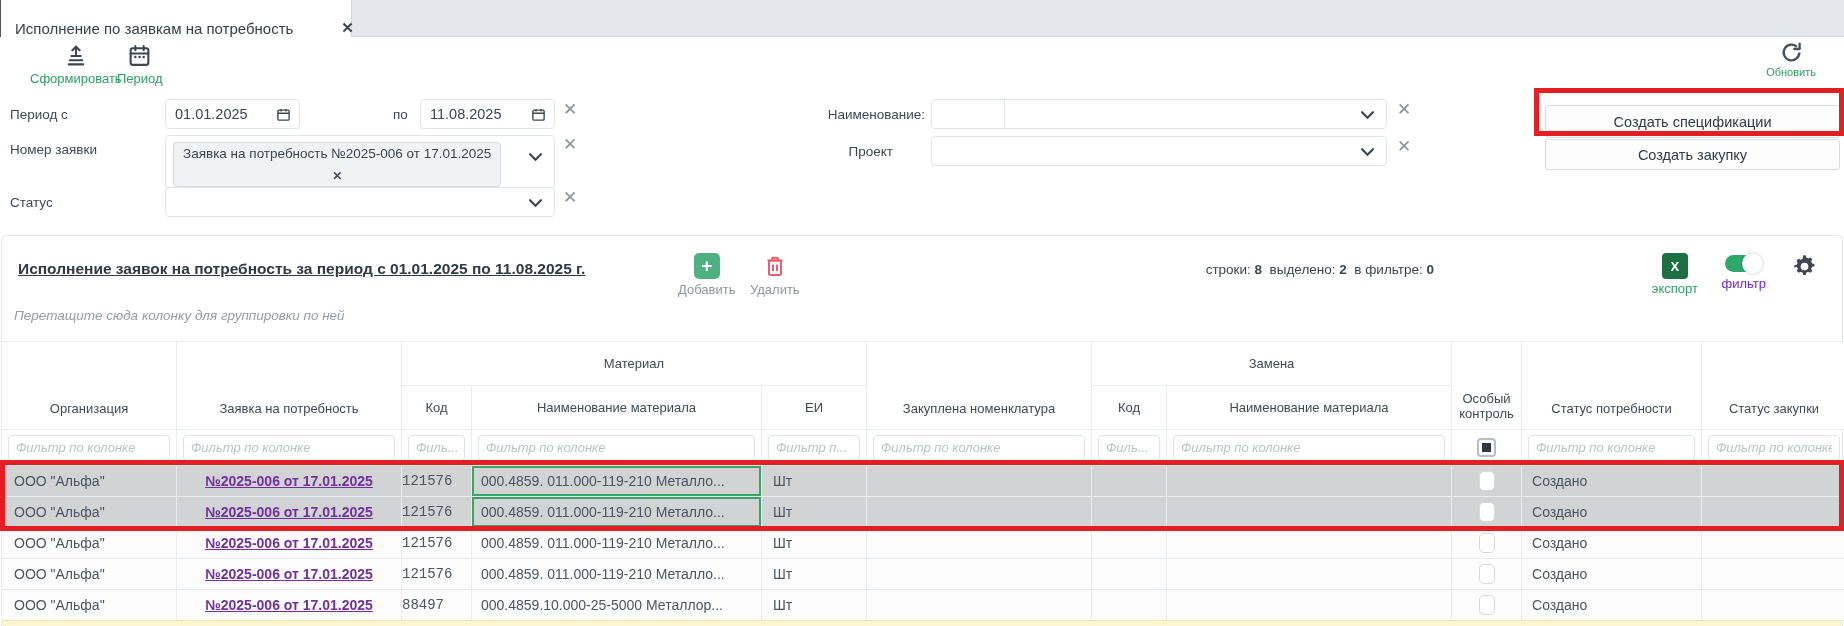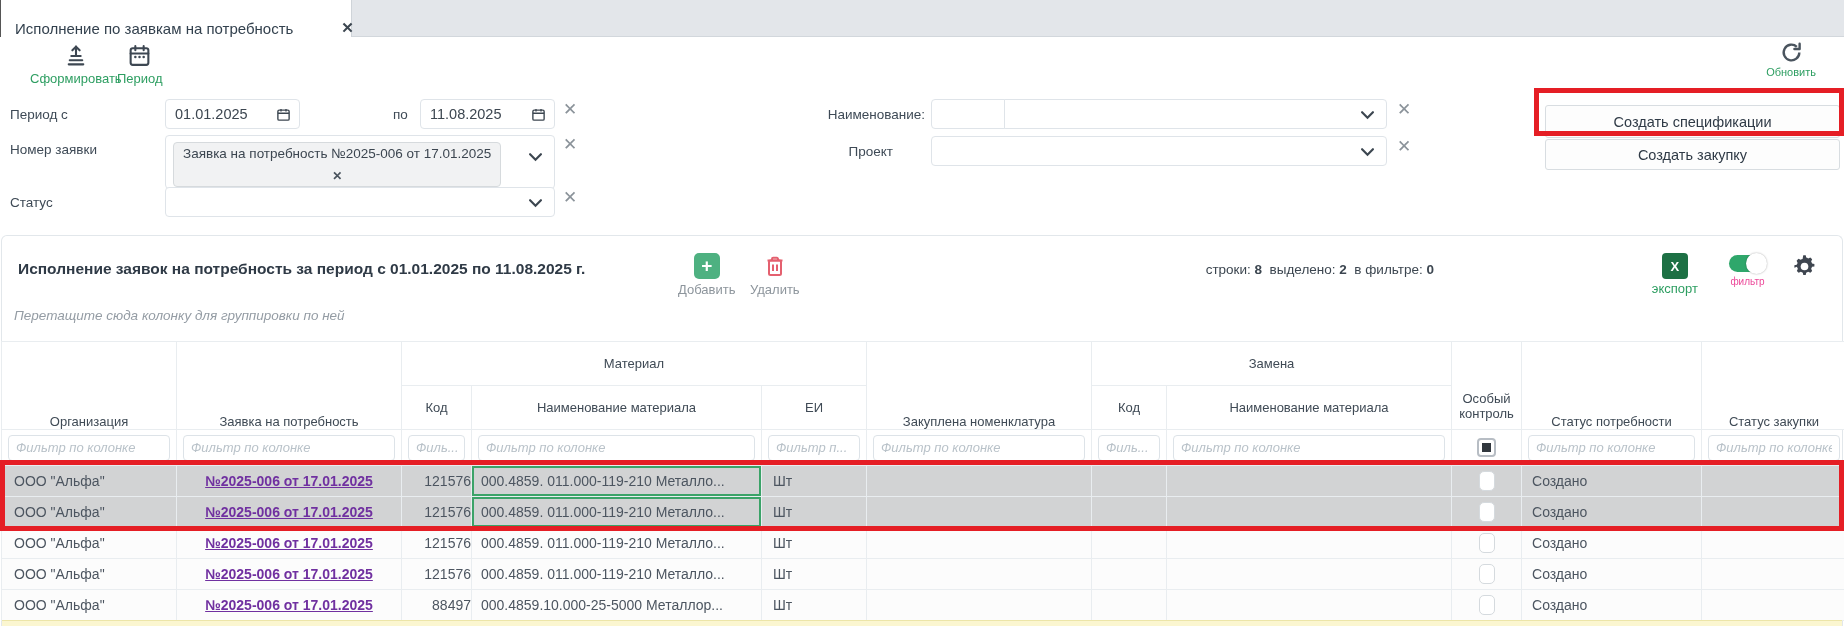--- a/index.html
+++ b/index.html
@@ -39,59 +39,59 @@
           border-radius:4px; padding:3px 9px; font-size:13.5px; color:#3c4650; white-space:nowrap;
           display:flex; align-items:center; gap:8px;flex-direction:column; }
   .chip .chip-x { font-size:12px; font-weight:bold; color:#4a545e; cursor:pointer; }
   .btn-create { position:absolute; left:1545px; width:295px; height:33px; background:#fdfdfd;
                 border:1px solid #d8dde1; border-radius:3px; display:flex; align-items:center;
                 justify-content:center; font-size:14.5px; color:#2f3a46; cursor:pointer; }
 
   
   .grid { position:absolute; top:235px; left:1px; right:1px; bottom:0; background:#fff;
           border:1px solid #e2e7eb; border-bottom:none; border-radius:6px 6px 0 0; }
-  .gtitle { position:absolute; left:16px; top:24px; font-size:15.5px; font-weight:bold; color:#2f3a46; }
+  .gtitle { position:absolute; left:16px; top:24px; font-size:15.5px; font-weight:bold; color:#2f3a46;text-decoration:underline; }
   .gaction { position:absolute; top:17px; display:flex; flex-direction:column; align-items:center; gap:3px; cursor:pointer; }
   .gaction .lbl { font-size:13px; color:#8d959c; }
   .add-ico { width:26px; height:26px; background:#4eb181; border-radius:5px; color:#fff;
              font-size:19px; font-weight:bold; display:flex; align-items:center; justify-content:center; }
   .ginfo { position:absolute; top:26px; right:408px; font-size:13.5px; color:#3c4650; white-space:nowrap; }
   .ginfo b { font-weight:bold; }
   .gexport { position:absolute; top:17px; right:144px; display:flex; flex-direction:column; align-items:center; gap:2px; cursor:pointer; }
   .excel-ico { width:26px; height:26px; background:#1d7044; border-radius:4px; color:#fff;
                font-size:13px; font-weight:bold; display:flex; align-items:center; justify-content:center; }
   .gexport .lbl { font-size:13px; color:#2d9e61; }
   .gfilter { position:absolute; top:19px; right:76px; display:flex; flex-direction:column; align-items:center; gap:4px; cursor:pointer; }
   .toggle { position:relative; width:37px; height:17px; background:#2fa76b; border-radius:9px; }
   .toggle .knob { position:absolute; right:-1px; top:-2px; width:21px; height:21px; background:#fff;
                   border-radius:50%; box-shadow:0 0 2px rgba(0,0,0,.35); }
-  .gfilter .lbl { font-size:10px; color:#ec4899;text-align:center; }
+  .gfilter .lbl { font-size:13px; color:#6d28d9;text-align:center; }
   .gear { position:absolute; top:17px; right:24px; cursor:pointer; }
   .drag-hint { position:absolute; left:12px; top:72px; font-size:13.5px; font-style:italic; color:#949ca4; }
 
   
   table.grid-table { position:absolute; top:105px; left:-1px; width:1845px; border-collapse:collapse; table-layout:fixed; }
   .grid-table th, .grid-table td { border:1px solid #e9edf0; overflow:hidden; white-space:nowrap; }
   .grid-table thead th { font-weight:normal; font-size:13px; color:#3f4a55; text-align:center; background:#fff; }
   .grid-table .grow1 th { height:44px; }
   .grid-table .grow2 th { height:44px; }
-  .grid-table th.span2 { vertical-align:bottom; }
+  .grid-table th.span2 { vertical-align:bottom; padding-bottom:13px; }
   .grid-table .frow td { height:36px; text-align:center; border-top:1px solid #e9edf0; }
   .f-inp { width:calc(100% - 12px); height:26px; border:1px solid #dde3e8; border-radius:4px;
            font-size:13px; font-style:italic; color:#5a646e; padding:0 7px; outline:none;
            font-family:"Liberation Sans", sans-serif; }
   .f-inp::placeholder { color:#b9c2c9; font-style:italic; }
   .ctrl-filter { display:inline-block; width:19px; height:19px; border:2px solid #b7bdc4;
                  border-radius:4px; position:relative; vertical-align:middle; background:#fff; }
   .ctrl-filter .inner { position:absolute; left:3px; top:3px; width:9px; height:9px; background:#31373e; }
   .grid-table tbody td { height:31px; font-size:14px; color:#4c5560; background:#fcfcfc; }
   .grid-table tbody tr.selected td { background:#d2d3d4; }
   td.c-org { padding-left:12px; }
   td.c-req { text-align:center; }
-  td.c-code { text-align:right; }
+  td.c-code { text-align:left;font-family:Liberation Mono, monospace; }
   td.c-mat { padding-left:9px; }
   td.c-unit { padding-left:11px; }
   td.c-status { padding-left:10px; }
   td.c-check { text-align:center; }
   td.hl-green { box-shadow:inset 0 0 0 2px #3ba368; }
   a.req-link { color:#7030a0; font-weight:600; text-decoration:underline; cursor:pointer; }
   .row-check { display:inline-block; width:16px; height:20px; background:#fff; border:1px solid #d5dade;
                border-radius:5px; vertical-align:middle; cursor:pointer; }
 
   .yellow-strip { position:absolute; left:0; right:0; bottom:0; height:6px; background:#fbf6d0;

